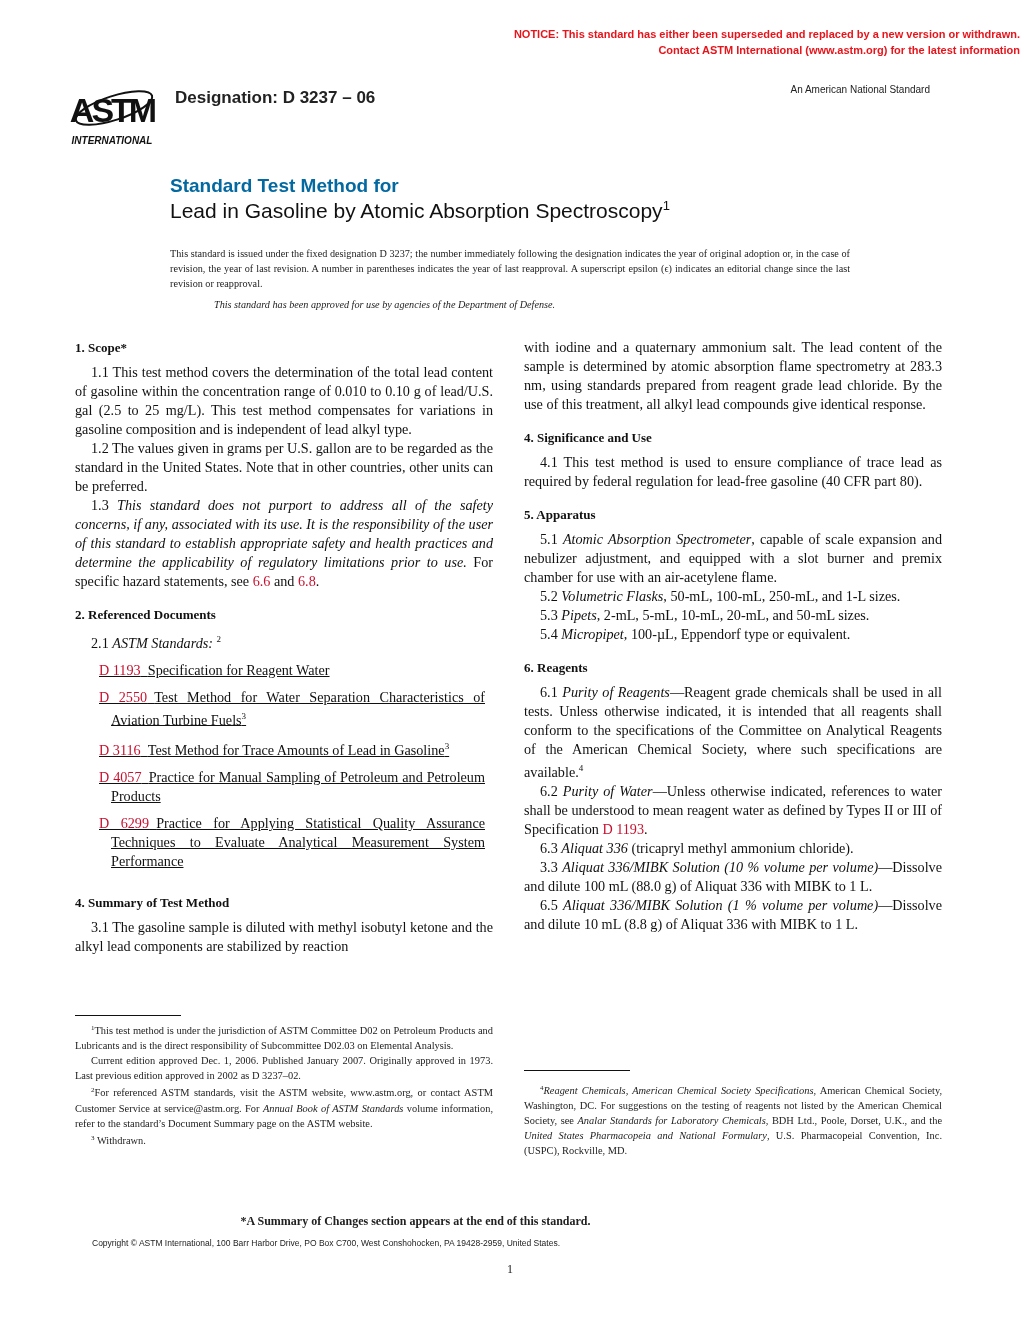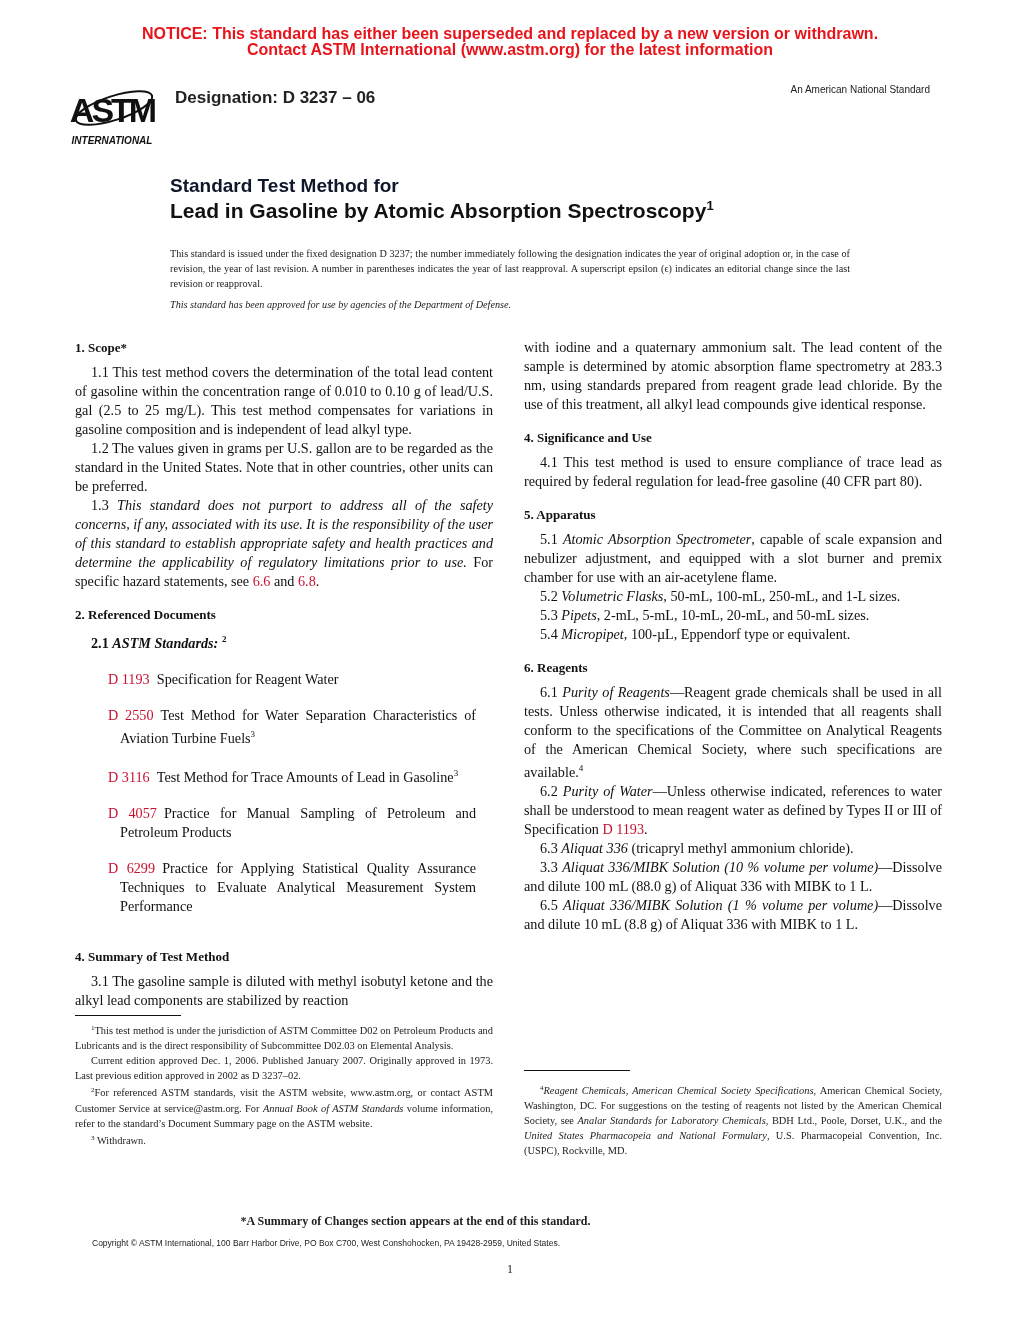--- a/index.html
+++ b/index.html
@@ -1,35 +1,35 @@
 <!DOCTYPE html>
 <html><head>
 <meta charset="utf-8">
 <style>
   html, body { margin: 0; padding: 0; background: #ffffff; }
   body { width: 1020px; height: 1320px; position: relative; overflow: hidden; color: #111; }
-  .notice { position: absolute; top: 26px; left: 0; width: 1020px; text-align: center; color: #e8141b;
-    font-family: "Liberation Sans", sans-serif; font-weight: bold; font-size: 16px; line-height: 16px; }
+  .notice { position: absolute; top: 26px; left: 0; width: 1020px; text-align: right; color: #e8141b;
+    font-family: "Liberation Sans", sans-serif; font-weight: bold; font-size: 11px; line-height: 16px; }
   .logo { position: absolute; left: 68px; top: 76px; width: 96px; height: 72px; }
   .designation { position: absolute; left: 175px; top: 88px; font-family: "Liberation Sans", sans-serif;
     font-size: 17px; font-weight: bold; color: #222; }
   .ans { position: absolute; right: 90px; top: 84px; font-family: "Liberation Sans", sans-serif; font-size: 10px; color: #222; }
-  .title1 { position: absolute; left: 170px; top: 175px; font-family: "Liberation Sans", sans-serif; font-size: 19px; font-weight: bold; color: #0f172a; }
-  .title2 { position: absolute; left: 170px; top: 198px; font-family: "Liberation Sans", sans-serif; font-size: 21px; font-weight: bold; color: #111; }
+  .title1 { position: absolute; left: 170px; top: 175px; font-family: "Liberation Sans", sans-serif; font-size: 19px; font-weight: bold; color: #0369a1; }
+  .title2 { position: absolute; left: 170px; top: 198px; font-family: "Liberation Sans", sans-serif; font-size: 21px; font-weight: normal; color: #111; }
   .title2 sup { font-size: 13px; }
   .intro { position: absolute; left: 170px; top: 246px; width: 680px; font-family: "Liberation Serif", serif; font-size: 10.2px; line-height: 15px; color: #222; text-align: justify; }
-  .intro .approved { font-style: italic; margin-top: 6px; }
+  .intro .approved { font-style: italic; margin-top: 6px; margin-left: 44px; }
   .col { position: absolute; width: 418px; font-family: "Liberation Serif", serif; font-size: 14.2px; line-height: 19px; color: #111; text-align: justify; }
   .col-left { left: 75px; top: 338px; }
   .col-right { left: 524px; top: 338px; }
   .col h3 { font-size: 13px; font-weight: bold; margin: 0 0 6px 0; }
   .col p { margin: 0; text-indent: 16px; }
   .col .gap { height: 14px; }
-  .col .ref { padding-left: 28px; text-indent: -12px; margin: 17px; }
-  .col .refhead { margin: 0; padding-left: 16px; font-weight: bold; }
+  .col .ref { padding-left: 28px; text-indent: -12px; margin: 8px; text-decoration: underline; }
+  .col .refhead { margin: 0; padding-left: 16px; }
   .red { color: #c8102e; }
   .col i { font-style: italic; }
   .fn-rule { position: absolute; height: 1px; background: #111; width: 106px; }
   .footnotes { position: absolute; width: 418px; font-family: "Liberation Serif", serif; font-size: 10.4px; line-height: 15px; color: #222; text-align: justify; }
   .footnotes p { margin: 0; text-indent: 16px; }
   .footnotes sup { font-size: 7px; }
   .summary { position: absolute; top: 1214px; left: 0; width: 831px; text-align: center; font-family: "Liberation Serif", serif; font-size: 12px; font-weight: bold; color: #222; }
   .copyright { position: absolute; top: 1238px; left: 92px; font-family: "Liberation Sans", sans-serif; font-size: 8.5px; color: #222; }
   .pagenum { position: absolute; top: 1262px; left: 0; width: 1020px; text-align: center; font-family: "Liberation Serif", serif; font-size: 12px; color: #222; }
 </style>

